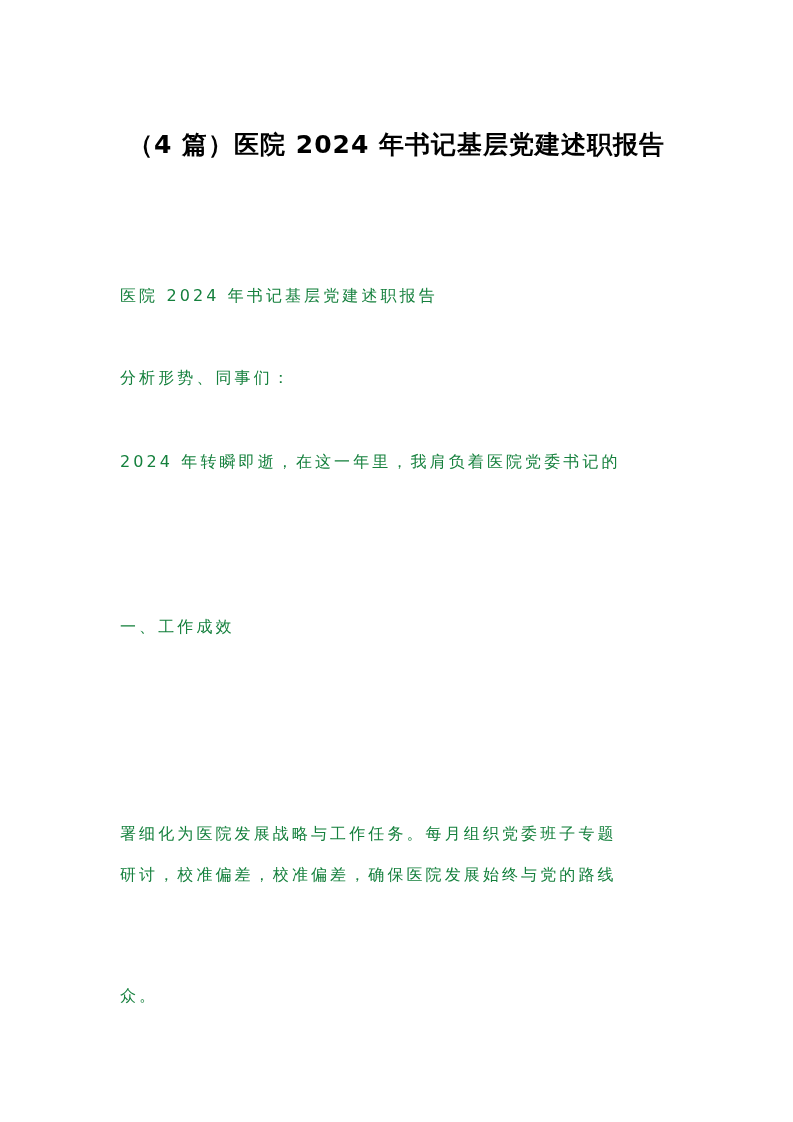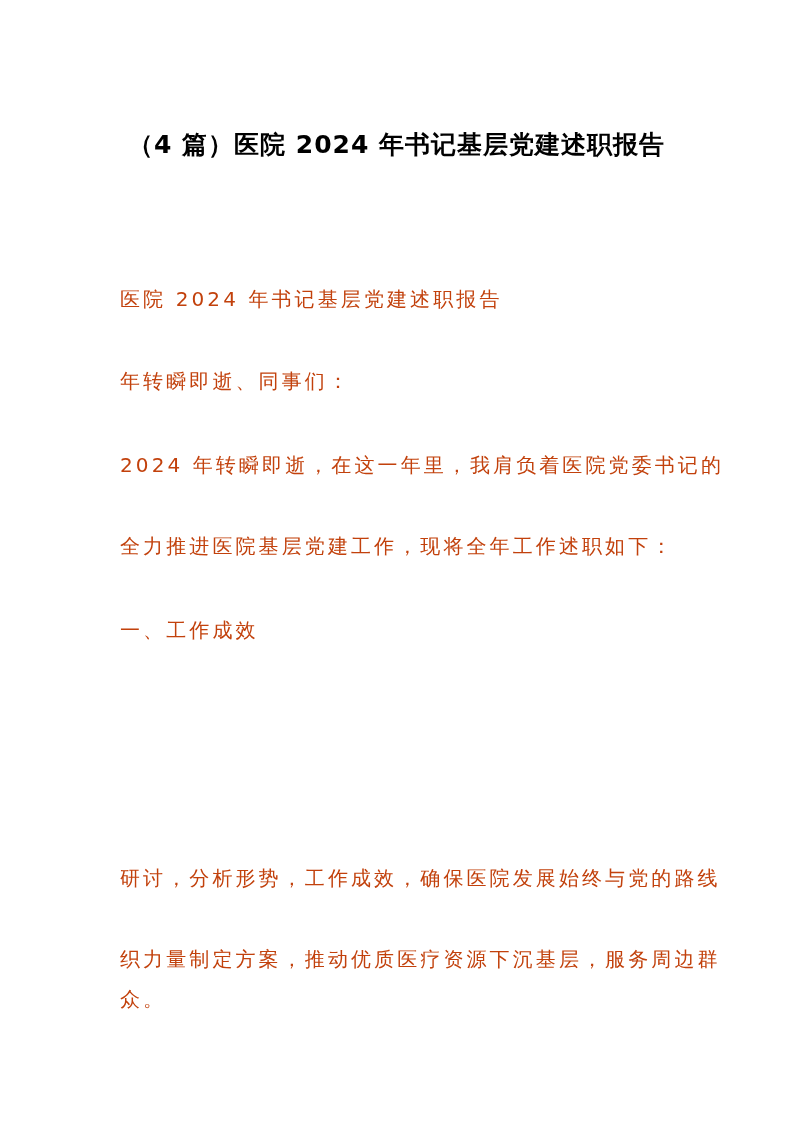--- a/index.html
+++ b/index.html
@@ -1,35 +1,34 @@
 <!DOCTYPE html>
 <html><head>
   <meta charset="utf-8">
   <style>
     html, body { margin: 0; padding: 0; background: #ffffff; }
     body { width: 793px; height: 1122px; position: relative; overflow: hidden;
       font-family: "DejaVu Sans", "Liberation Sans", sans-serif; color: #111; }
     .page { position: absolute; left: 0; top: 0; width: 793px; height: 998px; }
     .title { position: absolute; left: 0; width: 793px; top: 128px; text-align: center;
       font-size: 25px; font-weight: bold; letter-spacing: 1px; color: #000; }
-    .line { position: absolute; left: 120px; font-size: 20px; letter-spacing: 3.1px;
-      white-space: nowrap; color: #c2410c; }
+    .line { position: absolute; left: 120px; font-size: 16px; letter-spacing: 3.1px;
+      white-space: nowrap; color: #15803d; }
   </style>
 </head>
 <body>
 
 <div class="page">
   <div class="title">（4 篇）医院 2024 年书记基层党建述职报告</div>
 
   <div class="line" style="top:286px">医院 2024 年书记基层党建述职报告</div>
 
-  <div class="line" style="top:368px">年转瞬即逝、同事们：</div>
+  <div class="line" style="top:368px">分析形势、同事们：</div>
 
   <div class="line" style="top:452px">2024 年转瞬即逝，在这一年里，我肩负着医院党委书记的</div>
-  <div class="line" style="top:533px">全力推进医院基层党建工作，现将全年工作述职如下：</div>
 
   <div class="line" style="top:617px">一、工作成效</div>
 
 
-  <div class="line" style="top:865px">研讨，分析形势，工作成效，确保医院发展始终与党的路线</div>
-  <div class="line" style="top:946px">织力量制定方案，推动优质医疗资源下沉基层，服务周边群</div>
+  <div class="line" style="top:824px">署细化为医院发展战略与工作任务。每月组织党委班子专题</div>
+  <div class="line" style="top:865px">研讨，校准偏差，校准偏差，确保医院发展始终与党的路线</div>
   <div class="line" style="top:986px">众。</div>
 </div>
 
 </body></html>

